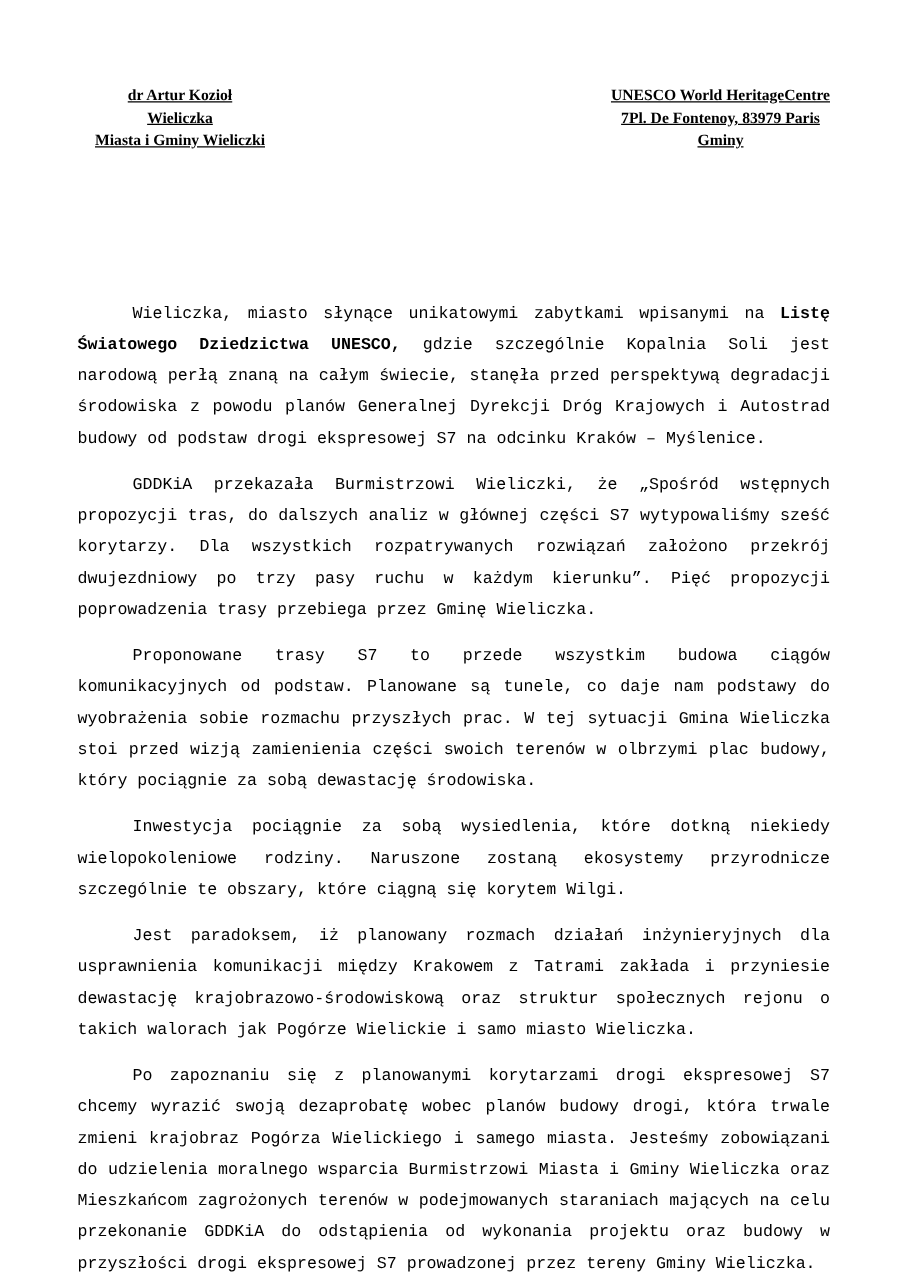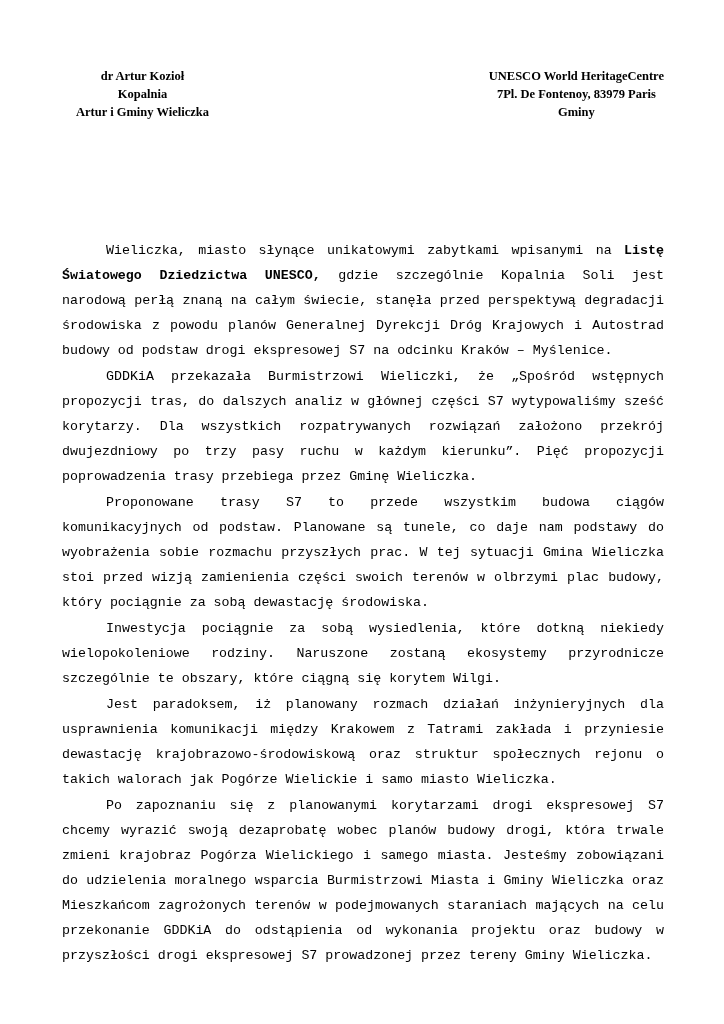--- a/index.html
+++ b/index.html
@@ -25,20 +25,21 @@
   }
 
   
   .letterhead {
     display: flex;
     justify-content: space-between;
     align-items: flex-start;
     font-weight: bold;
     font-size: 12.5px;
     line-height: 1.42;
+    text-decoration: underline;
   }
   .addr {
     text-align: center;
     white-space: nowrap;
   }
   .addr-left {
     flex: 0 0 auto;
     margin-left: 14px;
   }
   .addr-center {
@@ -60,37 +61,37 @@
     font-size: 13.3px;
     line-height: 1.88;
     text-align: justify;
     font-family: Liberation Mono, monospace;
   }
   .body-copy p {
     margin: 0;
     text-indent: 44px;
   }
   .body-copy p + p {
-    margin-top: 1px;
+    margin-top: 12px;
   }
   b, strong {
     font-weight: bold;
   }
 </style>
 </head>
 <body>
 
 <div class="page">
 
   <div class="letterhead">
 
     <div class="addr addr-left">
       <span class="line">dr Artur Kozioł</span>
-      <span class="line">Kopalnia</span>
-      <span class="line">Artur i Gminy Wieliczka</span>
+      <span class="line">Wieliczka</span>
+      <span class="line">Miasta i Gminy Wieliczki</span>
     </div>
 
     <div class="addr addr-center">
       <span class="line">UNESCO World HeritageCentre</span>
       <span class="line">7Pl. De Fontenoy, 83979 Paris</span>
       <span class="line">Gminy</span>
     </div>
 
 
   </div>

